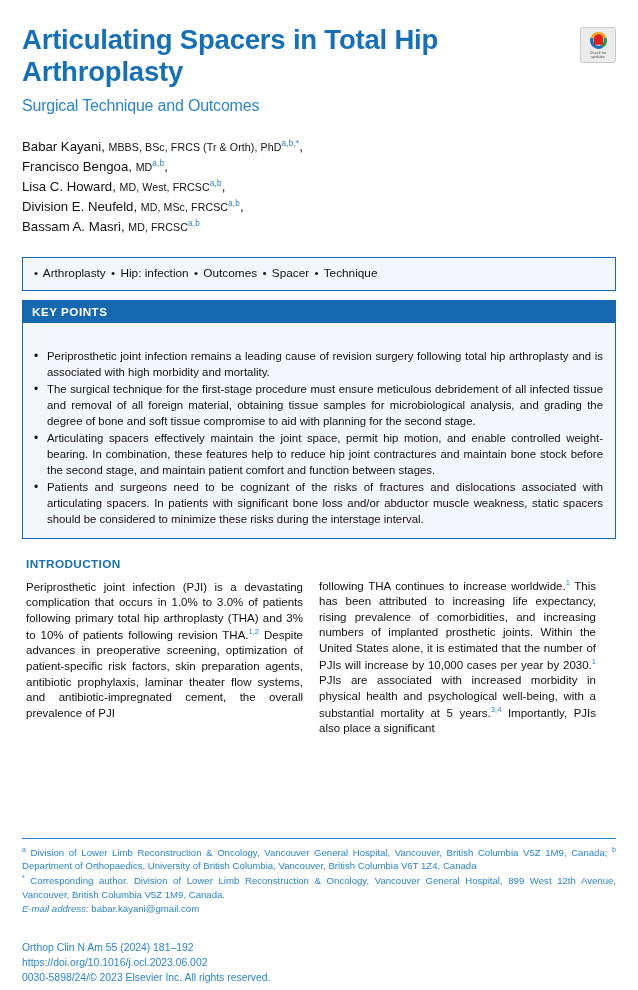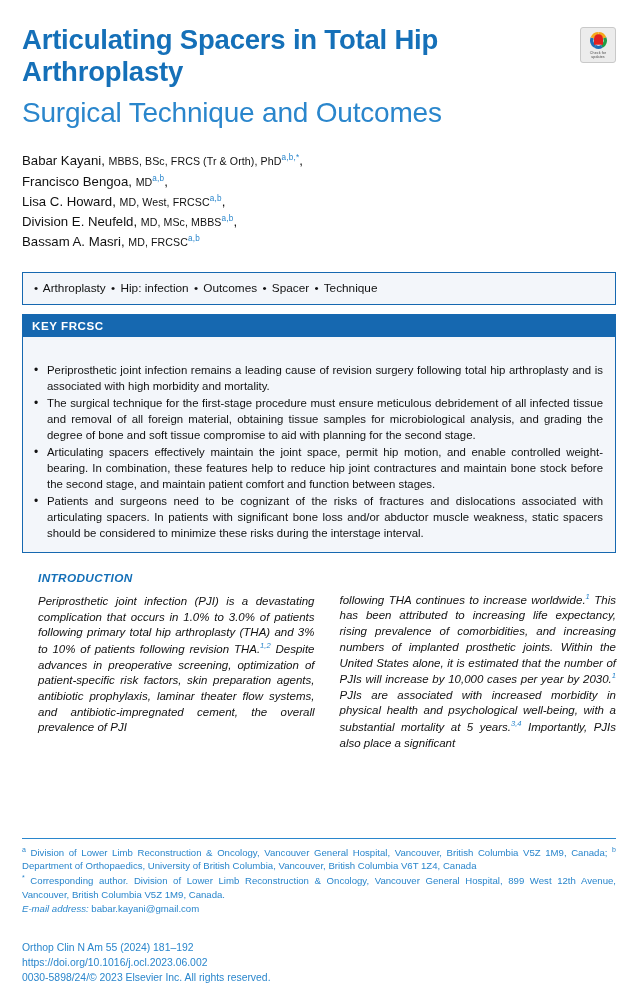--- a/index.html
+++ b/index.html
@@ -32,21 +32,21 @@
   .paper-title {
     font-size: 27.5px;
     font-weight: bold;
     color: #1570b8;
     line-height: 1.18;
     letter-spacing: -0.2px;
     margin: 0;
     max-width: 520px;
   }
   .paper-subtitle {
-    font-size: 28px;
+    font-size: 16px;
     font-weight: normal;
     color: #2a86cc;
     line-height: 1.2;
     margin: 7px 0 0 0;
     letter-spacing: -0.2px;
     max-width: 520px;
   }
 
   
   .crossmark-badge {
@@ -146,24 +146,23 @@
     content: "\2022";
     position: absolute;
     left: 2px;
     top: -1px;
     font-size: 12px;
     color: #111111;
   }
 
   
   .columns {
-    padding: 18px 22px 0 38px;
+    padding: 18px 22px 0 26px;
     display: flex;
-    gap: 25px;
-    font-style: italic;
+    gap: 16px;
   }
   .col { width: 277px; }
   .section-heading {
     font-size: 11.8px;
     font-weight: bold;
     color: #1570b8;
     letter-spacing: 0.35px;
     margin: 0 0 9px 0;
   }
   .body-text {
@@ -254,21 +253,21 @@
     <div class="author-line">
       <span class="author-name">Francisco Bengoa,</span>
       <span class="author-degrees">MD</span><span class="aff-sup">a,b</span><span>,</span>
     </div>
     <div class="author-line">
       <span class="author-name">Lisa C. Howard,</span>
       <span class="author-degrees">MD, West, FRCSC</span><span class="aff-sup">a,b</span><span>,</span>
     </div>
     <div class="author-line">
       <span class="author-name">Division E. Neufeld,</span>
-      <span class="author-degrees">MD, MSc, MBBS</span><span class="aff-sup">a,b</span><span>,</span>
+      <span class="author-degrees">MD, MSc, FRCSC</span><span class="aff-sup">a,b</span><span>,</span>
     </div>
     <div class="author-line">
       <span class="author-name">Bassam A. Masri,</span>
       <span class="author-degrees">MD, FRCSC</span><span class="aff-sup">a,b</span><span></span>
     </div>
   </div>
 
   <div class="boxes">
 
     <div class="info-box">
@@ -282,21 +281,21 @@
           <span>Outcomes</span>
           <span class="kw-bullet">•</span>
           <span>Spacer</span>
           <span class="kw-bullet">•</span>
           <span>Technique</span>
         </div>
       </div>
     </div>
 
     <div class="info-box">
-      <div class="box-header">KEY FRCSC</div>
+      <div class="box-header">KEY POINTS</div>
       <div class="box-body keypoints-body">
         <ul class="keypoints">
           <li>Periprosthetic joint infection remains a leading cause of revision surgery following total hip arthroplasty and is associated with high morbidity and mortality.</li>
           <li>The surgical technique for the first-stage procedure must ensure meticulous debridement of all infected tissue and removal of all foreign material, obtaining tissue samples for microbiological analysis, and grading the degree of bone and soft tissue compromise to aid with planning for the second stage.</li>
           <li>Articulating spacers effectively maintain the joint space, permit hip motion, and enable controlled weight-bearing. In combination, these features help to reduce hip joint contractures and maintain bone stock before the second stage, and maintain patient comfort and function between stages.</li>
           <li>Patients and surgeons need to be cognizant of the risks of fractures and dislocations associated with articulating spacers. In patients with significant bone loss and/or abductor muscle weakness, static spacers should be considered to minimize these risks during the interstage interval.</li>
         </ul>
       </div>
     </div>
   </div>

